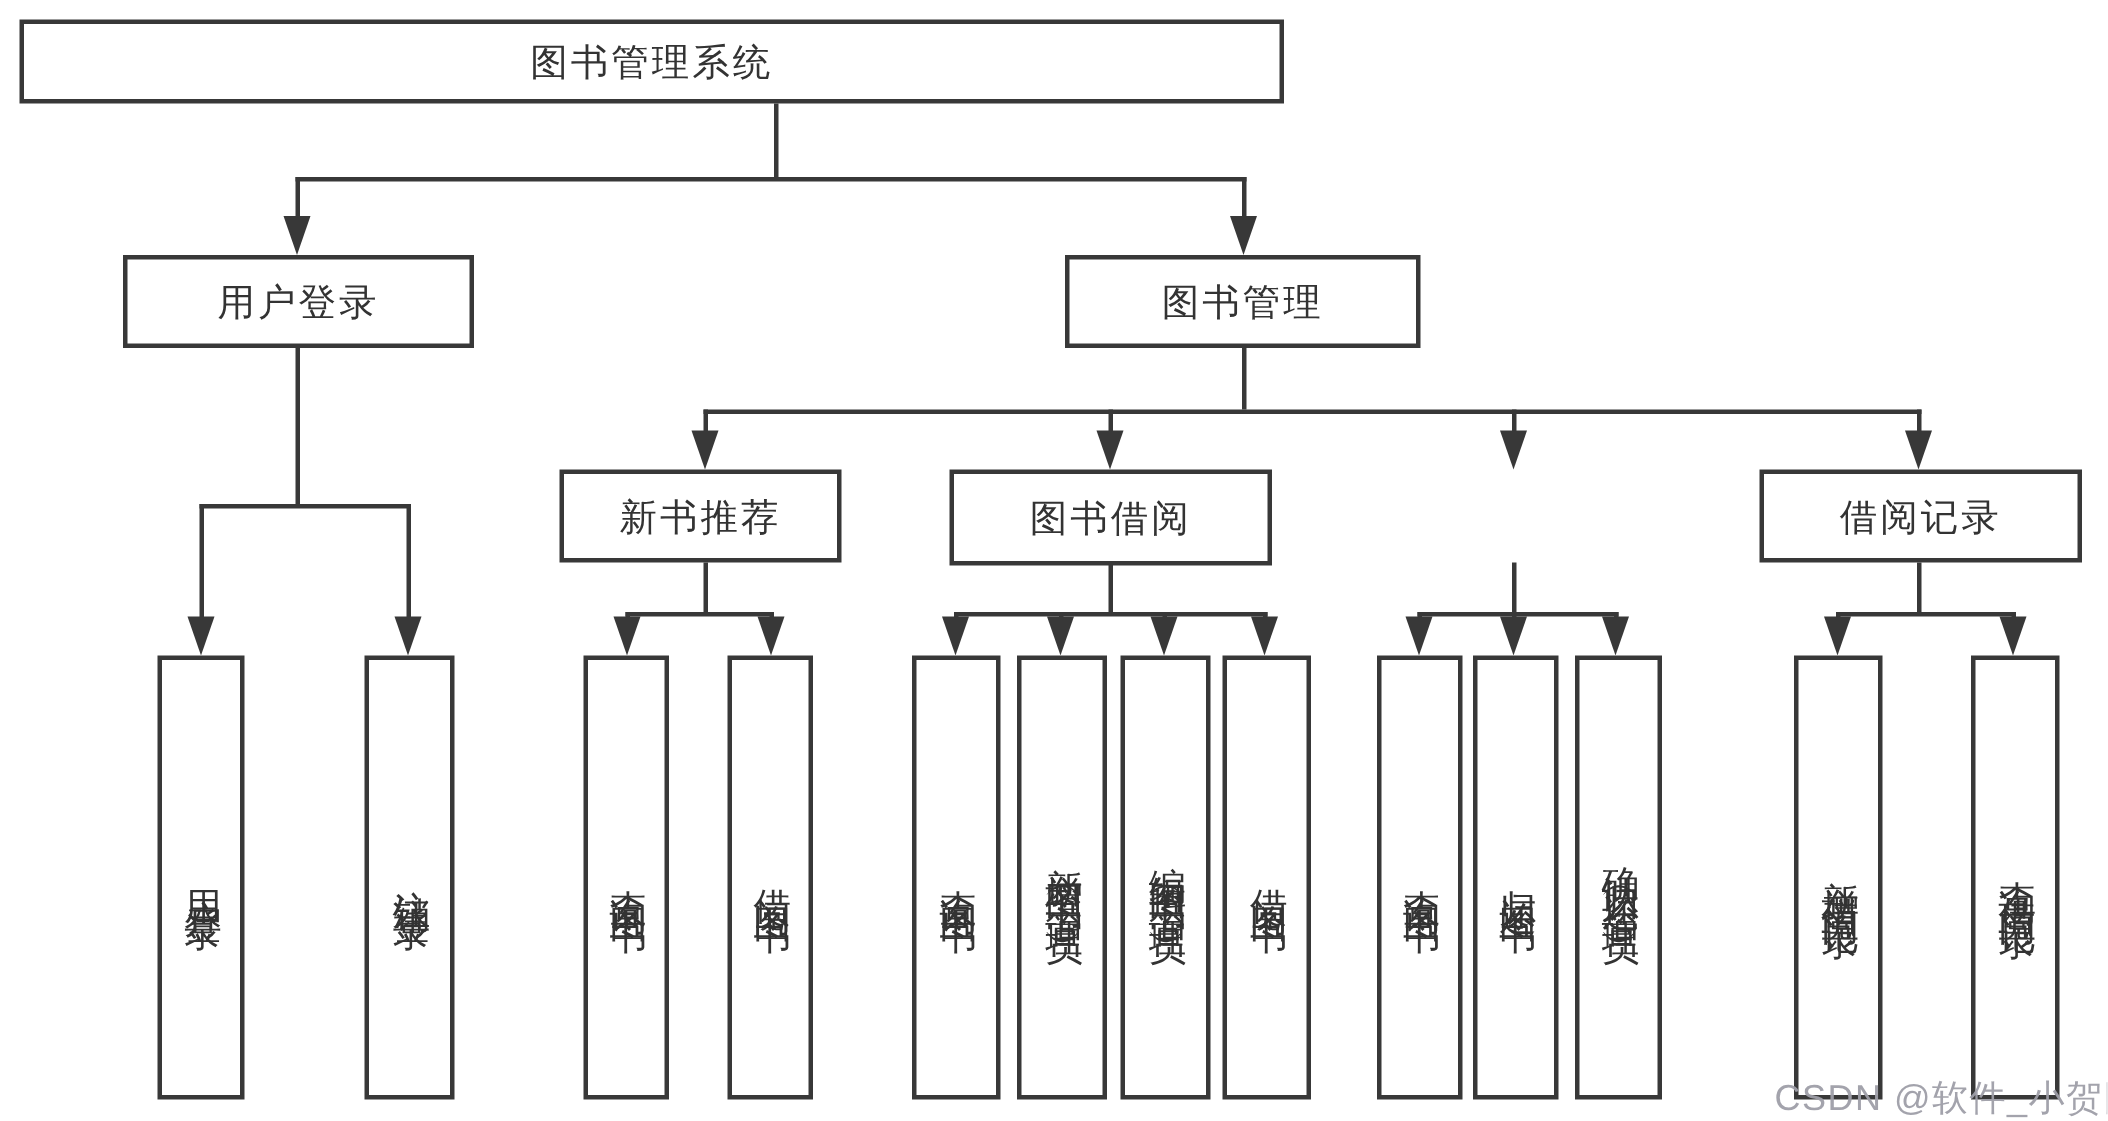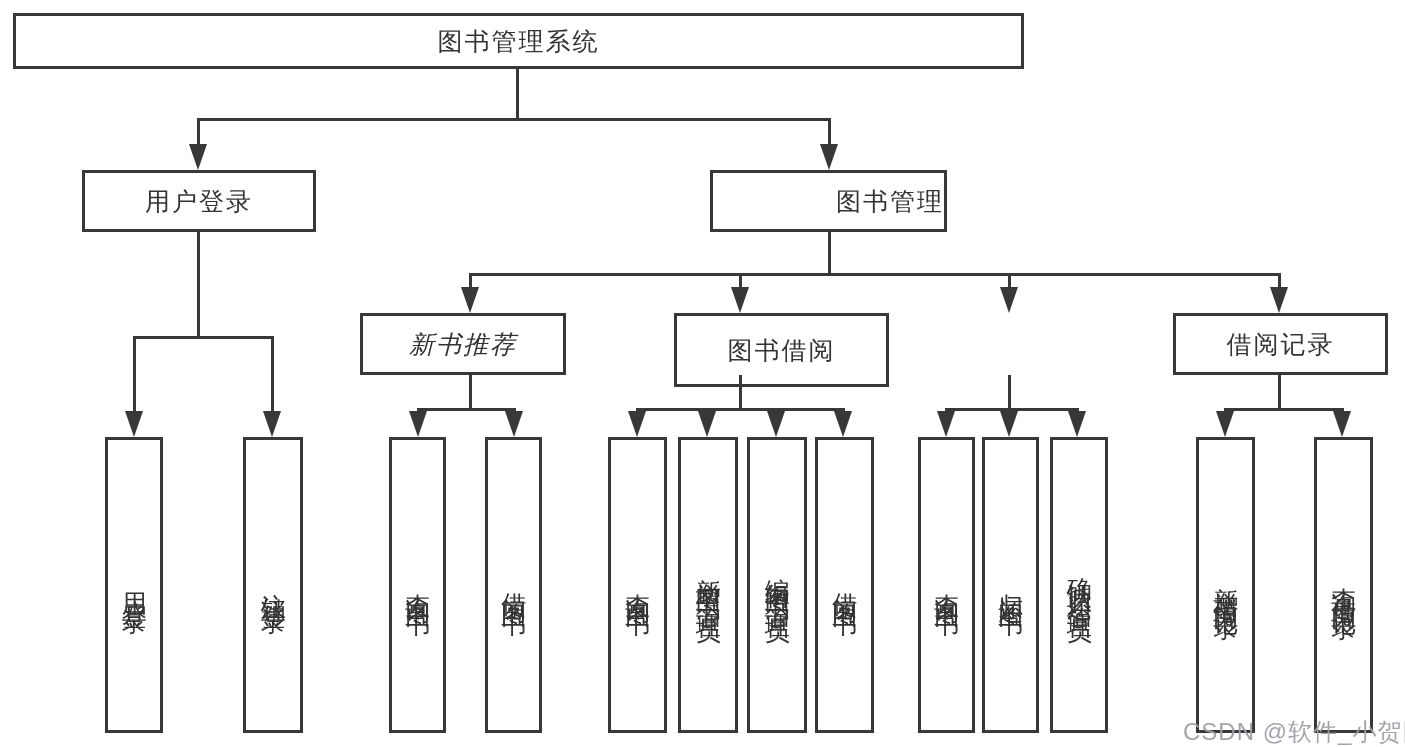--- a/index.html
+++ b/index.html
@@ -58,35 +58,35 @@
     letter-spacing: 1px;
     white-space: nowrap;
     z-index: 10;
   }
 </style>
 </head>
 <body>
 
 <div class="canvas">
 
-  <div class="node" style="left:13px; top:13px; width:1011px; height:56px;justify-content:center;">
+  <div class="node" style="left:13px; top:13px; width:843px; height:56px;justify-content:center;">
     <span>图书管理系统</span>
   </div>
 
   <div class="v-line" style="left:516px; top:69px; height:49px;"></div>
   <div class="h-line" style="left:197px; top:118px; width:634px;"></div>
   <div class="v-line" style="left:197px; top:118px; height:28px;"></div>
   <div class="arrow" style="left:189px; top:144px;"></div>
   <div class="v-line" style="left:828px; top:118px; height:28px;"></div>
   <div class="arrow" style="left:820px; top:144px;"></div>
 
   <div class="node" style="left:82px; top:170px; width:234px; height:62px;">
     <span>用户登录</span>
   </div>
-  <div class="node" style="left:710px; top:170px; width:237px; height:62px;justify-content:flex-end;">
+  <div class="node" style="left:710px; top:170px; width:237px; height:62px;">
     <span>图书管理</span>
   </div>
 
   <div class="v-line" style="left:197px; top:232px; height:104px;"></div>
   <div class="h-line" style="left:133px; top:336px; width:141px;"></div>
   <div class="v-line" style="left:133px; top:336px; height:77px;"></div>
   <div class="arrow" style="left:125px; top:411px;"></div>
   <div class="v-line" style="left:271px; top:336px; height:77px;"></div>
   <div class="arrow" style="left:263px; top:411px;"></div>
 
@@ -94,24 +94,24 @@
   <div class="h-line" style="left:469px; top:273px; width:812px;"></div>
   <div class="v-line" style="left:469px; top:273px; height:16px;"></div>
   <div class="arrow" style="left:461px; top:287px;"></div>
   <div class="v-line" style="left:739px; top:273px; height:16px;"></div>
   <div class="arrow" style="left:731px; top:287px;"></div>
   <div class="v-line" style="left:1008px; top:273px; height:16px;"></div>
   <div class="arrow" style="left:1000px; top:287px;"></div>
   <div class="v-line" style="left:1278px; top:273px; height:16px;"></div>
   <div class="arrow" style="left:1270px; top:287px;"></div>
 
-  <div class="node" style="left:360px; top:313px; width:206px; height:62px;font-style:italic;">
+  <div class="node" style="left:373px; top:313px; width:188px; height:62px;">
     <span>新书推荐</span>
   </div>
-  <div class="node" style="left:633px; top:313px; width:215px; height:74px;margin-left:41px;">
+  <div class="node" style="left:633px; top:313px; width:215px; height:64px;">
     <span>图书借阅</span>
   </div>
   <div class="node" style="left:1173px; top:313px; width:215px; height:62px;text-align:center;">
     <span>借阅记录</span>
   </div>
 
   <div class="v-line" style="left:469px; top:375px; height:33px;"></div>
   <div class="h-line" style="left:417px; top:408px; width:99px;"></div>
   <div class="v-line" style="left:417px; top:408px; height:6px;"></div>
   <div class="arrow" style="left:409px; top:411px;"></div>

